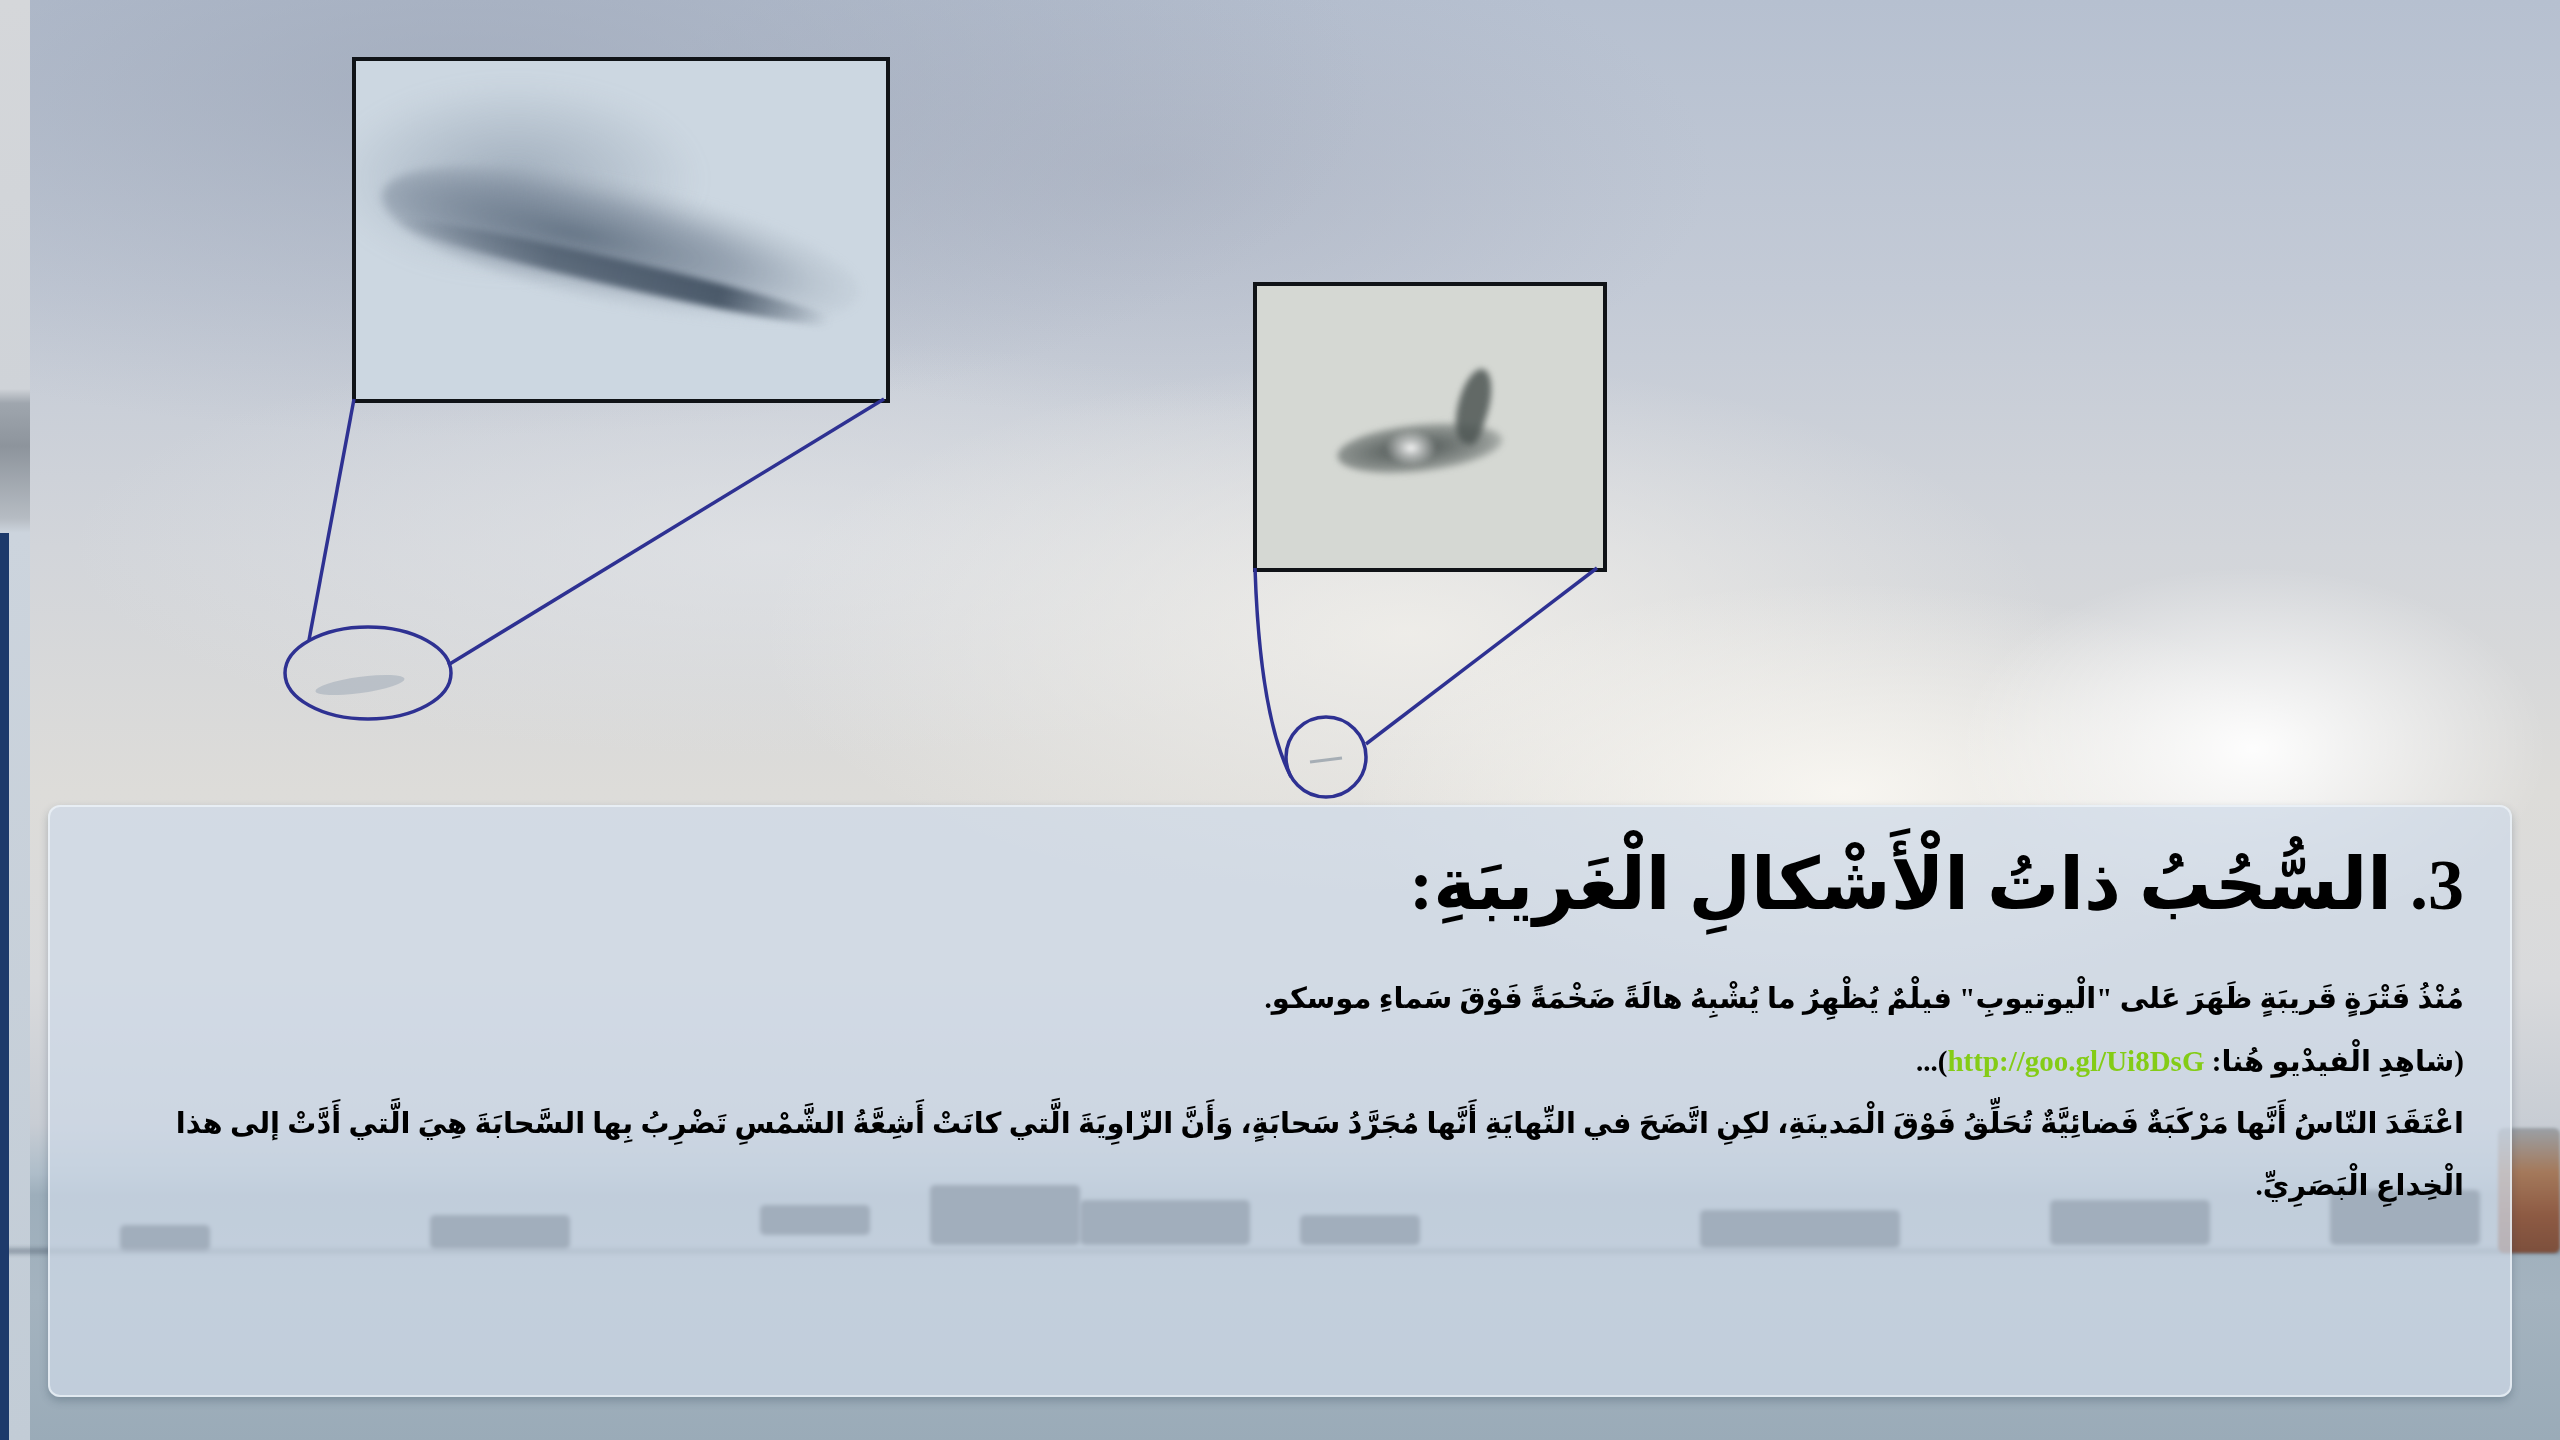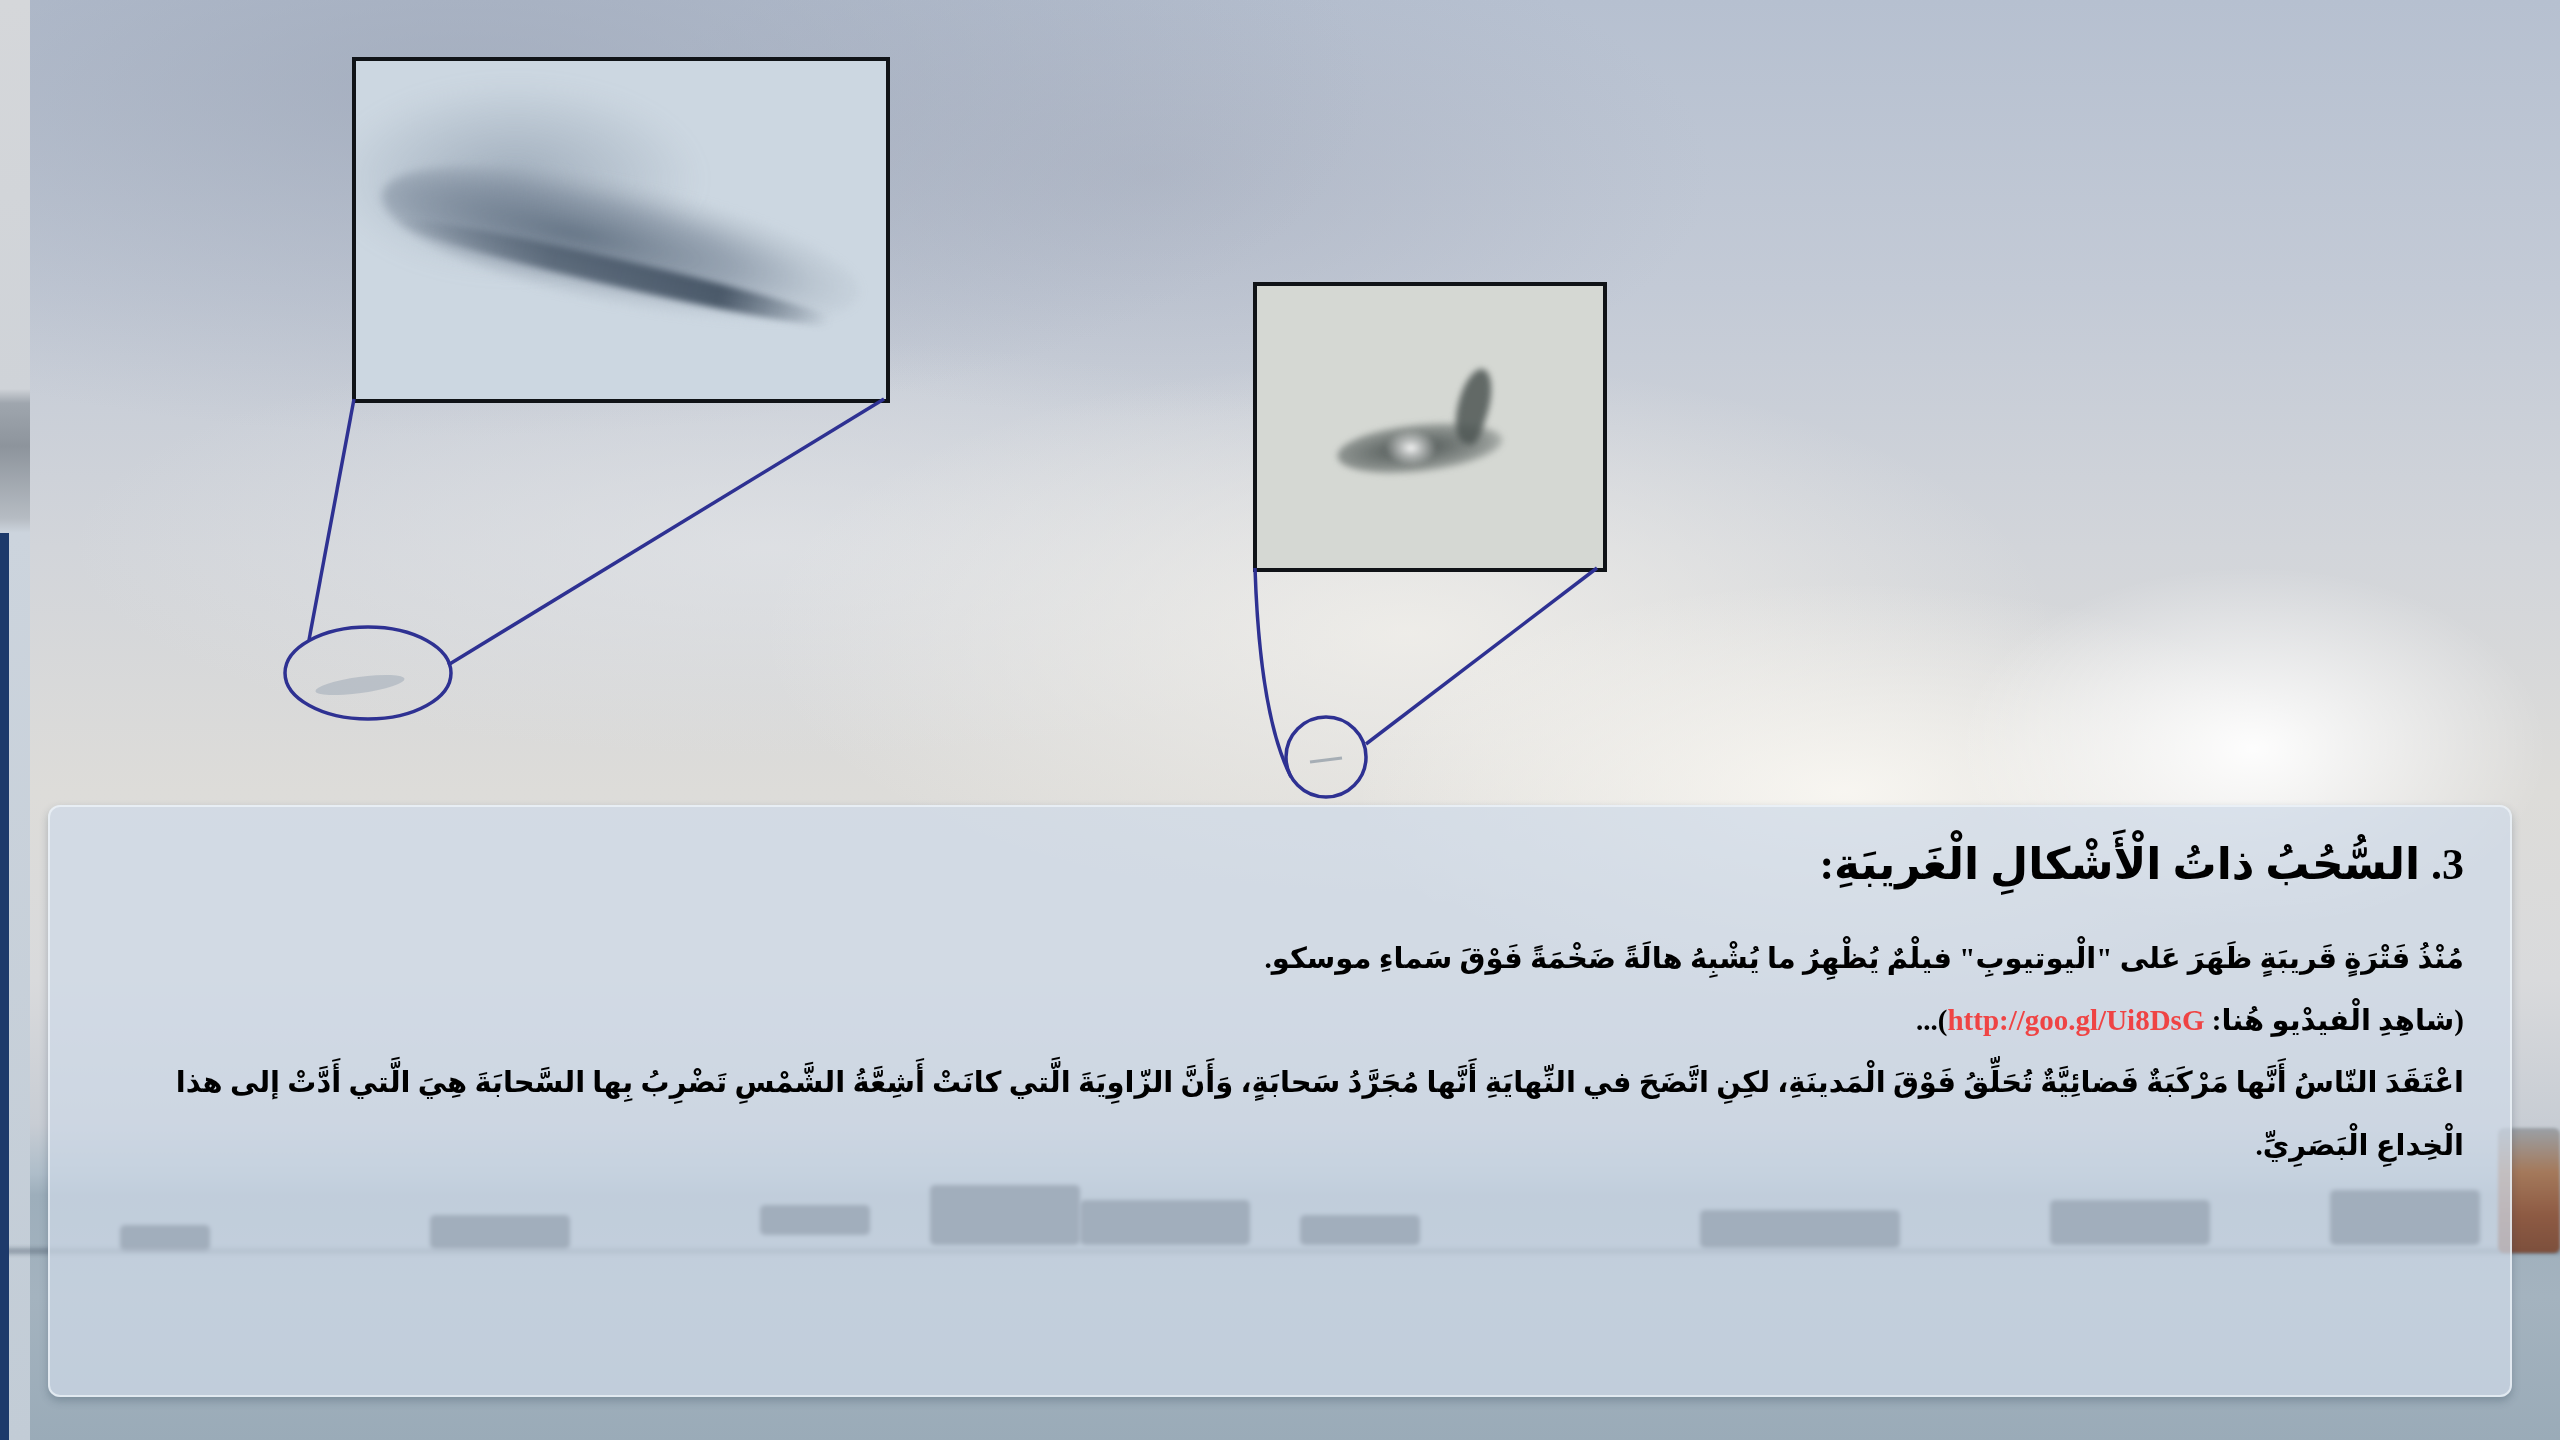--- a/index.html
+++ b/index.html
@@ -51,24 +51,24 @@
   .b-glow{position:absolute;left:37%;top:51%;width:15%;height:13%;filter:blur(2px);
     background:radial-gradient(closest-side,rgba(255,255,255,0.95),rgba(255,255,255,0));}
   
   .callouts{position:absolute;inset:0;z-index:4;pointer-events:none;}
   
   .panel{position:absolute;left:48px;top:805px;width:2464px;height:592px;z-index:2;
     background:rgba(206,218,231,0.72);border:2px solid rgba(242,247,252,0.65);
     border-radius:12px;box-shadow:0 4px 8px rgba(40,60,80,0.28);
     box-sizing:border-box;padding:26px 46px 18px 46px;
     direction:rtl;text-align:right;color:#000;}
-  .panel h2{margin:0 0 30px 0;font-size:44px;font-weight:700;line-height:1.45;}
+  .panel h2{margin:0 0 30px 0;font-size:72px;font-weight:700;line-height:1.45;}
   .panel p{margin:0;font-size:29px;font-weight:700;line-height:2.15;}
   .video-line{white-space:nowrap;}
-  .video-link{color:#ef4444;text-decoration:none;}
+  .video-link{color:#84cc16;text-decoration:none;}
 </style>
 </head>
 <body>
 
 <div class="stage">
 
   <div class="photo"></div>
   <div class="left-strip"></div>
   <div class="left-pole"></div>
 

